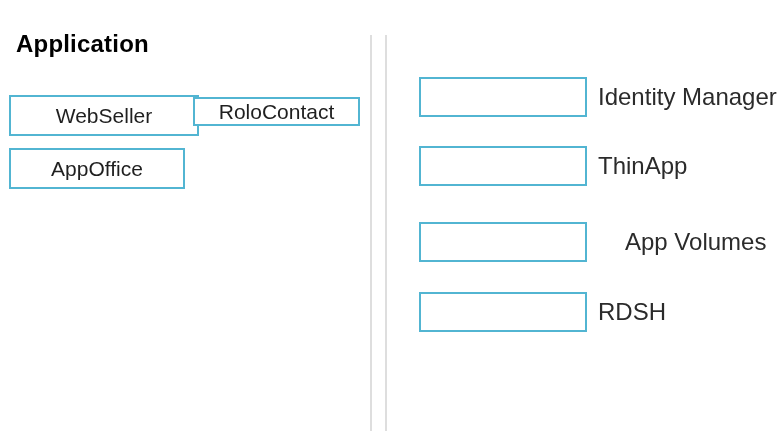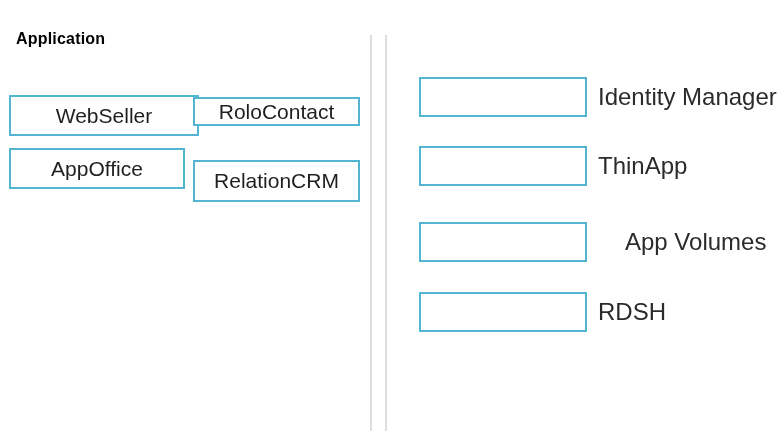--- a/index.html
+++ b/index.html
@@ -18,21 +18,21 @@
   .canvas {
     position: relative;
     width: 780px;
     height: 431px;
     background: var(--bg);
     overflow: hidden;
   }
   .panel-heading {
     position: absolute;
     font-weight: bold;
-    font-size: 16px;
+    font-size: 24px;
     color: var(--heading-text);
     letter-spacing: 0.2px;
     white-space: nowrap;
   }
   .heading-application { left: 16px; top: 30px; }
   .heading-deployment { left: 409px; top: 21px; }
 
   .drag-box {
     position: absolute;
     border: 2px solid var(--box-border);
@@ -95,21 +95,20 @@
 <div class="canvas">
 
   <div class="panel-heading heading-application">Application</div>
 
   <div class="drag-box drag-0">WebSeller</div>
 
   <div class="drag-box drag-1">RoloContact</div>
 
   <div class="drag-box drag-2">AppOffice</div>
 
-  <div class="drag-box drag-3">RelationCRM</div>
 
   <div class="divider-line divider-a"></div>
   <div class="divider-line divider-b"></div>
 
 
   <div class="drop-row row-0">
     <div class="drop-box"></div>
     <div class="drop-label">Identity Manager</div>
   </div>
 

